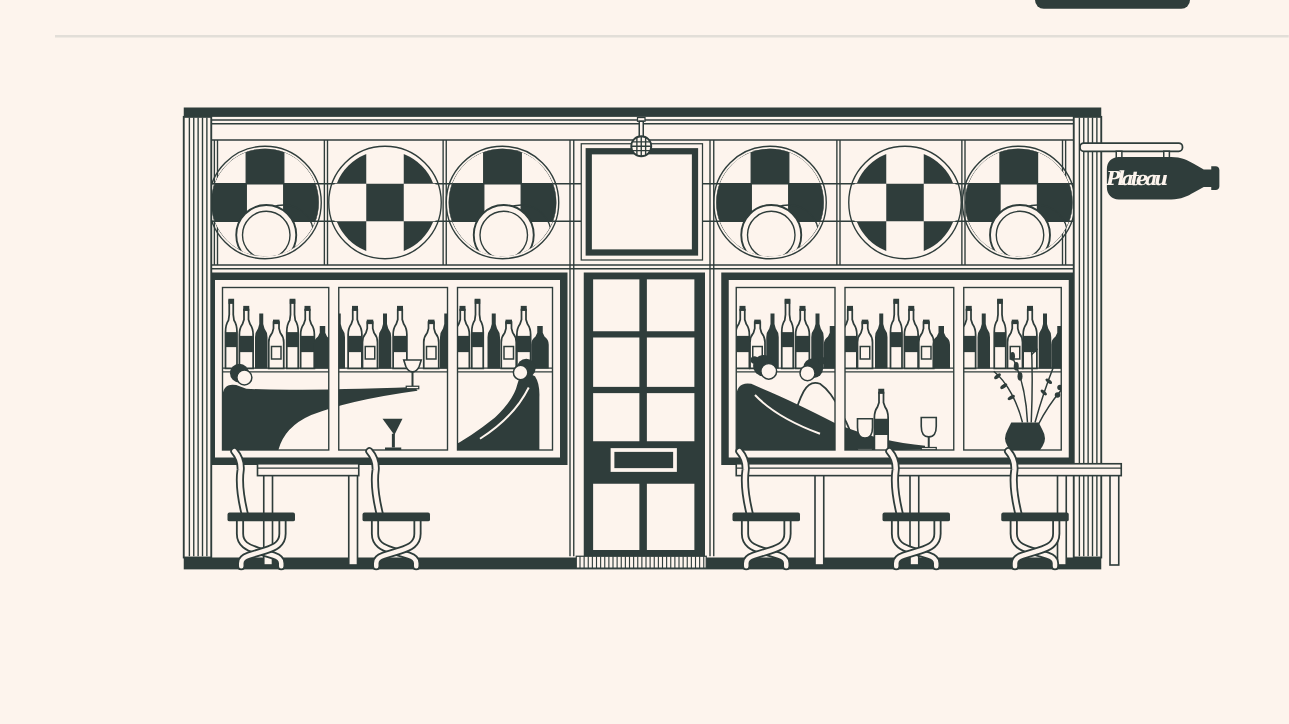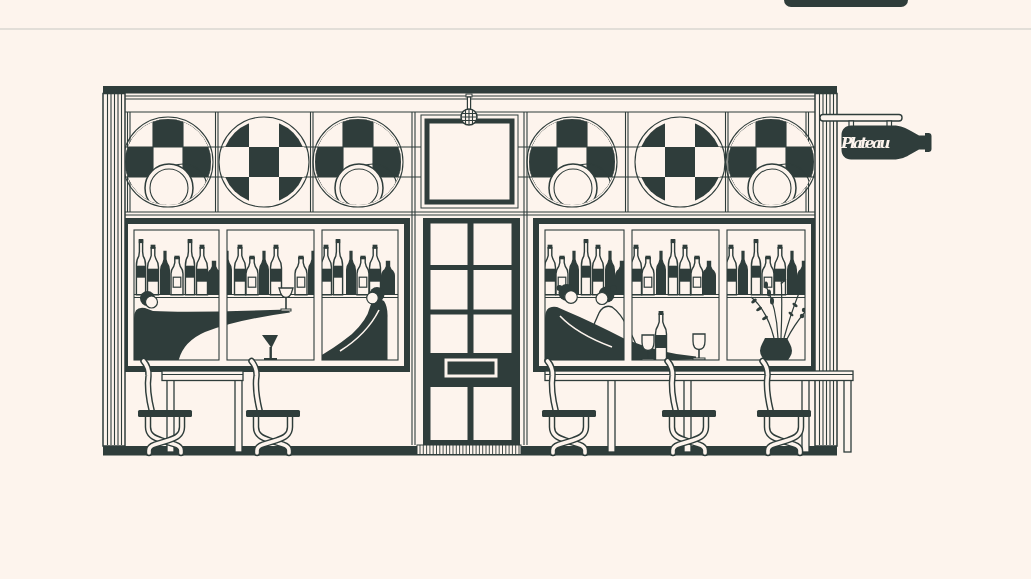--- a/index.html
+++ b/index.html
@@ -1,19 +1,19 @@
 <!DOCTYPE html>
 <html style="--ink: #2F3D3B; --paper: #FDF4ED; --divider: #E2DED8;"><head>
 <meta charset="utf-8">
 <style>
   :root{ --ink:#2F3D3B; --paper:#FDF4ED; --divider:#E2DED8; }
   *{margin:0;padding:0;box-sizing:border-box;}
   html,body{width:1031px;height:579px;overflow:hidden;background:var(--paper);
     font-family:"Liberation Sans",sans-serif;}
-  .page{position:relative;width:858px;height:579px;background:var(--paper);}
+  .page{position:relative;width:858px;height:579px;background:var(--paper);margin-left:44px;}
   .top-button{position:absolute;left:784px;top:-9px;width:124px;height:16px;
     background:var(--ink);border-radius:7px;border:none;cursor:pointer;}
   .divider{position:absolute;left:0;top:28px;width:1031px;height:2px;background:var(--divider);}
   svg.storefront{position:absolute;left:0;top:0;}
   .i{fill:var(--ink);}
   .p{fill:var(--paper);}
   .s{stroke:var(--ink);fill:none;}
   .sp{stroke:var(--paper);fill:none;}
   .ps{fill:var(--paper);stroke:var(--ink);}
   .tubeO{stroke:var(--ink);stroke-width:6.5;fill:none;stroke-linecap:round;}

